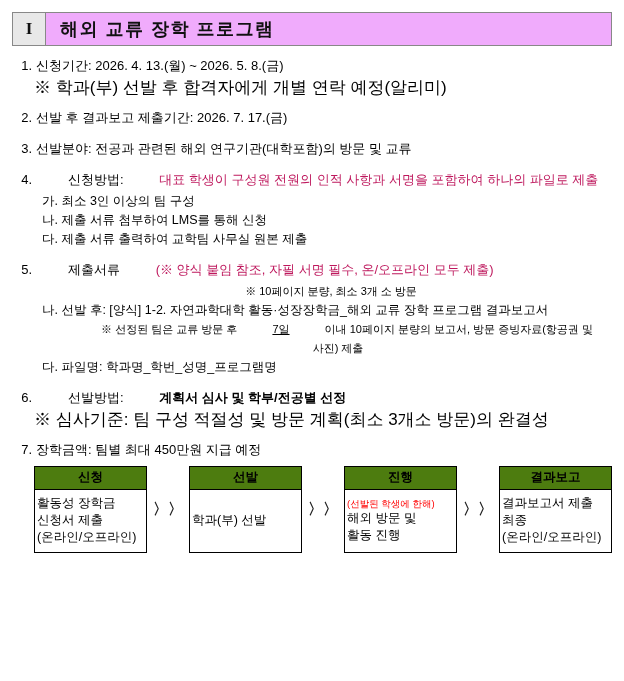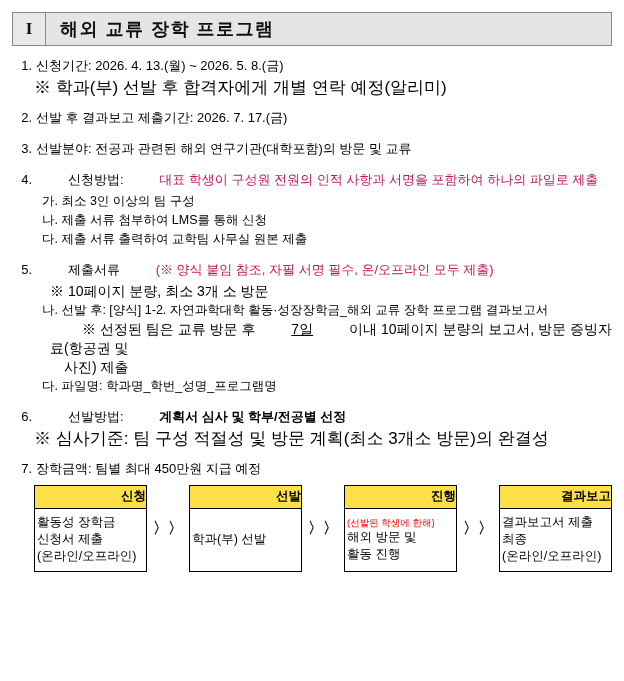--- a/index.html
+++ b/index.html
@@ -37,21 +37,21 @@
     font-size: 17px;
     font-weight: bold;
     font-family: "Liberation Serif", serif;
     color: #111111;
     box-sizing: border-box;
   }
   .title-box {
     flex: 1;
     border: 1px solid #888888;
     border-left: none;
-    background: #e5e5e5;
+    background: #f0abfc;
     display: flex;
     align-items: center;
     padding-left: 14px;
     box-sizing: border-box;
     font-size: 18px;
     font-weight: bold;
     letter-spacing: 1.5px;
     color: #111111;
   }
   
@@ -76,22 +76,23 @@
   .block {
     margin-bottom: 11px;
   }
   .sub {
     margin-left: 30px;
     font-size: 12.5px;
     line-height: 19px;
   }
   .sub2 {
     margin-left: 38px;
-    font-size: 14px;
+    font-size: 11px;
     line-height: 19px;
+    text-align: center;
   }
   .note {
     margin-left: 22px;
     font-size: 17px;
     line-height: 19px;
   }
   .red {
     color: #be185d;
   }
   .bold {
@@ -109,23 +110,23 @@
     margin-left: 22px;
   }
   .flow-box {
     width: 120px;
     border: 1px solid #000000;
     box-sizing: border-box;
     display: flex;
     flex-direction: column;
   }
   .flow-head {
-    background: #fde047;
+    background: #4d7c0f;
     border-bottom: 1px solid #000000;
-    text-align: right;
+    text-align: center;
     font-weight: bold;
     font-size: 12.5px;
     padding: 2px 0 3px 0;
   }
   .flow-body {
     flex: 1;
     font-size: 12.5px;
     line-height: 17px;
     padding: 5px 2px 6px 2px;
     display: flex;

